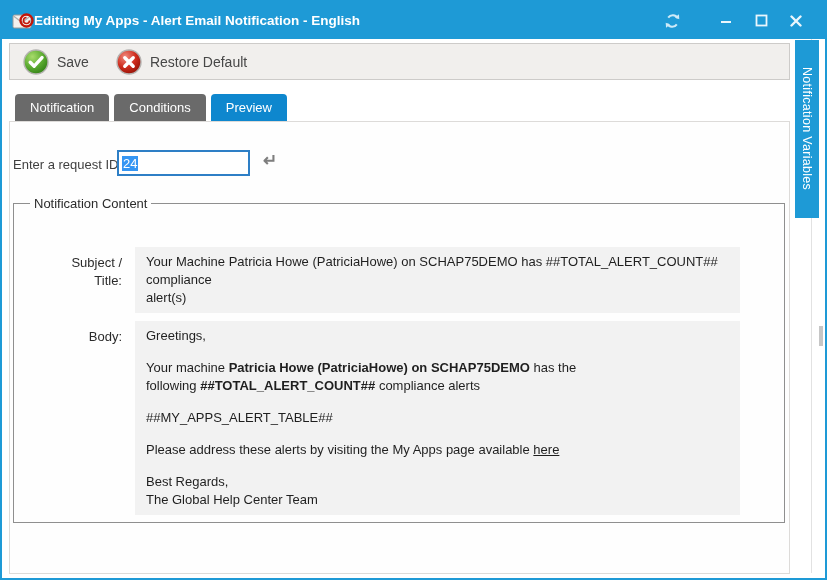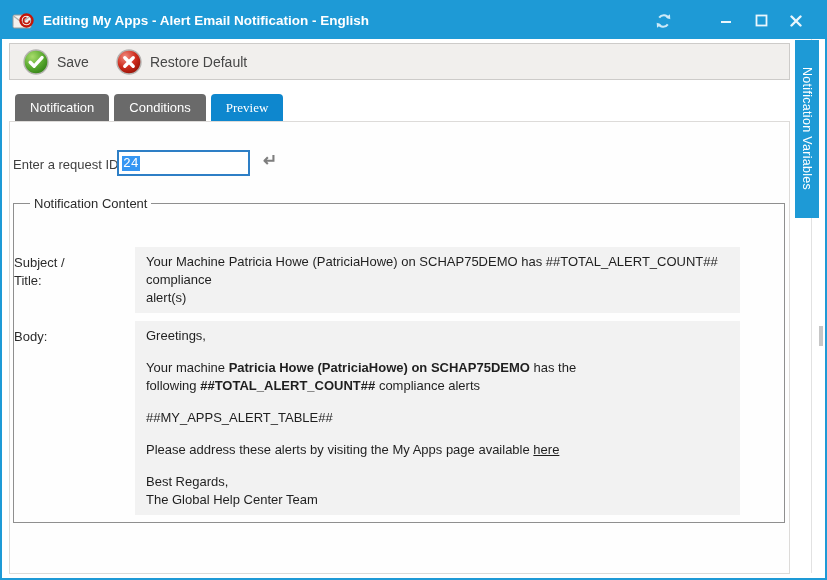--- a/index.html
+++ b/index.html
@@ -8,21 +8,21 @@
   .window {
     position:relative; width:827px; height:580px;
     border:2px solid var(--accent, #1E9AD6);
     background:#ffffff; overflow:hidden;
   }
 
   
   .titlebar {
     position:absolute; left:0; top:0; right:0; height:37px;
     background:var(--accent, #1E9AD6);
-    display:flex; align-items:center; padding:0 10px; gap:9px;
+    display:flex; align-items:center; padding:0 10px; 
   }
   .titlebar-title { color:#ffffff; font-size:13.5px; font-weight:bold; white-space:nowrap; }
   .win-btn { width:22px; height:22px; display:flex; align-items:center; justify-content:center; cursor:default; }
   .refresh-btn { margin-left:auto; margin-right:32px; }
   .ctrl-group { display:flex; gap:13px; margin-right:8px; }
 
   
   .main { position:absolute; left:7px; top:41px; width:781px;border-radius:31px; }
 
   .toolbar {
@@ -31,49 +31,49 @@
     display:flex; align-items:center; gap:27px; padding-left:13px;
   }
   .tool-btn { display:flex; align-items:center; gap:8px; background:none; border:none; font-family:inherit; font-size:14px; color:#474747; cursor:default; }
 
   .tabstrip { display:flex; gap:5px; margin-top:14px; padding-left:6px; height:27px; }
   .tab {
     border:none; font-family:inherit; font-size:13px; color:#ffffff;
     background:var(--tab-inactive, #6A6A6A);
     padding:0 15px; border-radius:4px 4px 0 0; display:flex; align-items:center; cursor:default;
   }
-  .tab.active { background:var(--tab-active, #0E87CE);font-family:Liberation Serif, serif; }
+  .tab.active { background:var(--tab-active, #0E87CE); }
 
   .content {
     position:relative; margin-top:0; height:453px;
     background:#FEFEFE; border:1px solid #DDDBD9;
   }
 
   
   .request-label { position:absolute; left:3px; top:35px; font-size:13px; color:#3F3F3F; white-space:nowrap; }
   .request-input {
     position:absolute; left:107px; top:28px; width:133px; height:26px;
     background:#ffffff; border:2px solid #2E7FC6;
     display:flex; align-items:center; padding-left:3px; font-size:13px;
   }
-  .selected-text { background:var(--selection, #3596F3); color:#ffffff; padding:0 1px;font-family:Liberation Mono, monospace; }
+  .selected-text { background:var(--selection, #3596F3); color:#ffffff; padding:0 1px; }
   .enter-icon { position:absolute; left:253px; top:30px; font-size:17px; font-weight:bold; color:#7E7E7E; line-height:1; }
 
   
   .groupbox {
     position:absolute; left:3px; top:74px; width:772px; height:327px;
     border:1px solid #8F8F8F;
   }
   .groupbox legend { font-size:13px; color:#2B2B2B; margin-left:16px; padding:0 4px; }
 
   .field-row { display:flex; }
   .subject-row { margin-top:36px; }
   .body-row { margin-top:8px; }
   .flabel {
-    width:121px; flex-shrink:0; padding-right:13px; padding-top:7px;
+    width:121px; flex-shrink:0; text-align:right; padding-right:13px; padding-top:7px;
     font-size:13px; color:#2B2B2B; line-height:18px; white-space:pre-line;
   }
   .fvalue {
     width:605px; background:var(--field-bg, #F2F2F2);
     padding:6px 11px; font-size:13px; color:#1F1F1F; line-height:18px;
   }
   .subject-text { white-space:pre-line; }
   .para { white-space:pre-wrap; margin-bottom:14px; line-height:18px; }
   .para:last-child { margin-bottom:0; }
   .b { font-weight:bold; }

